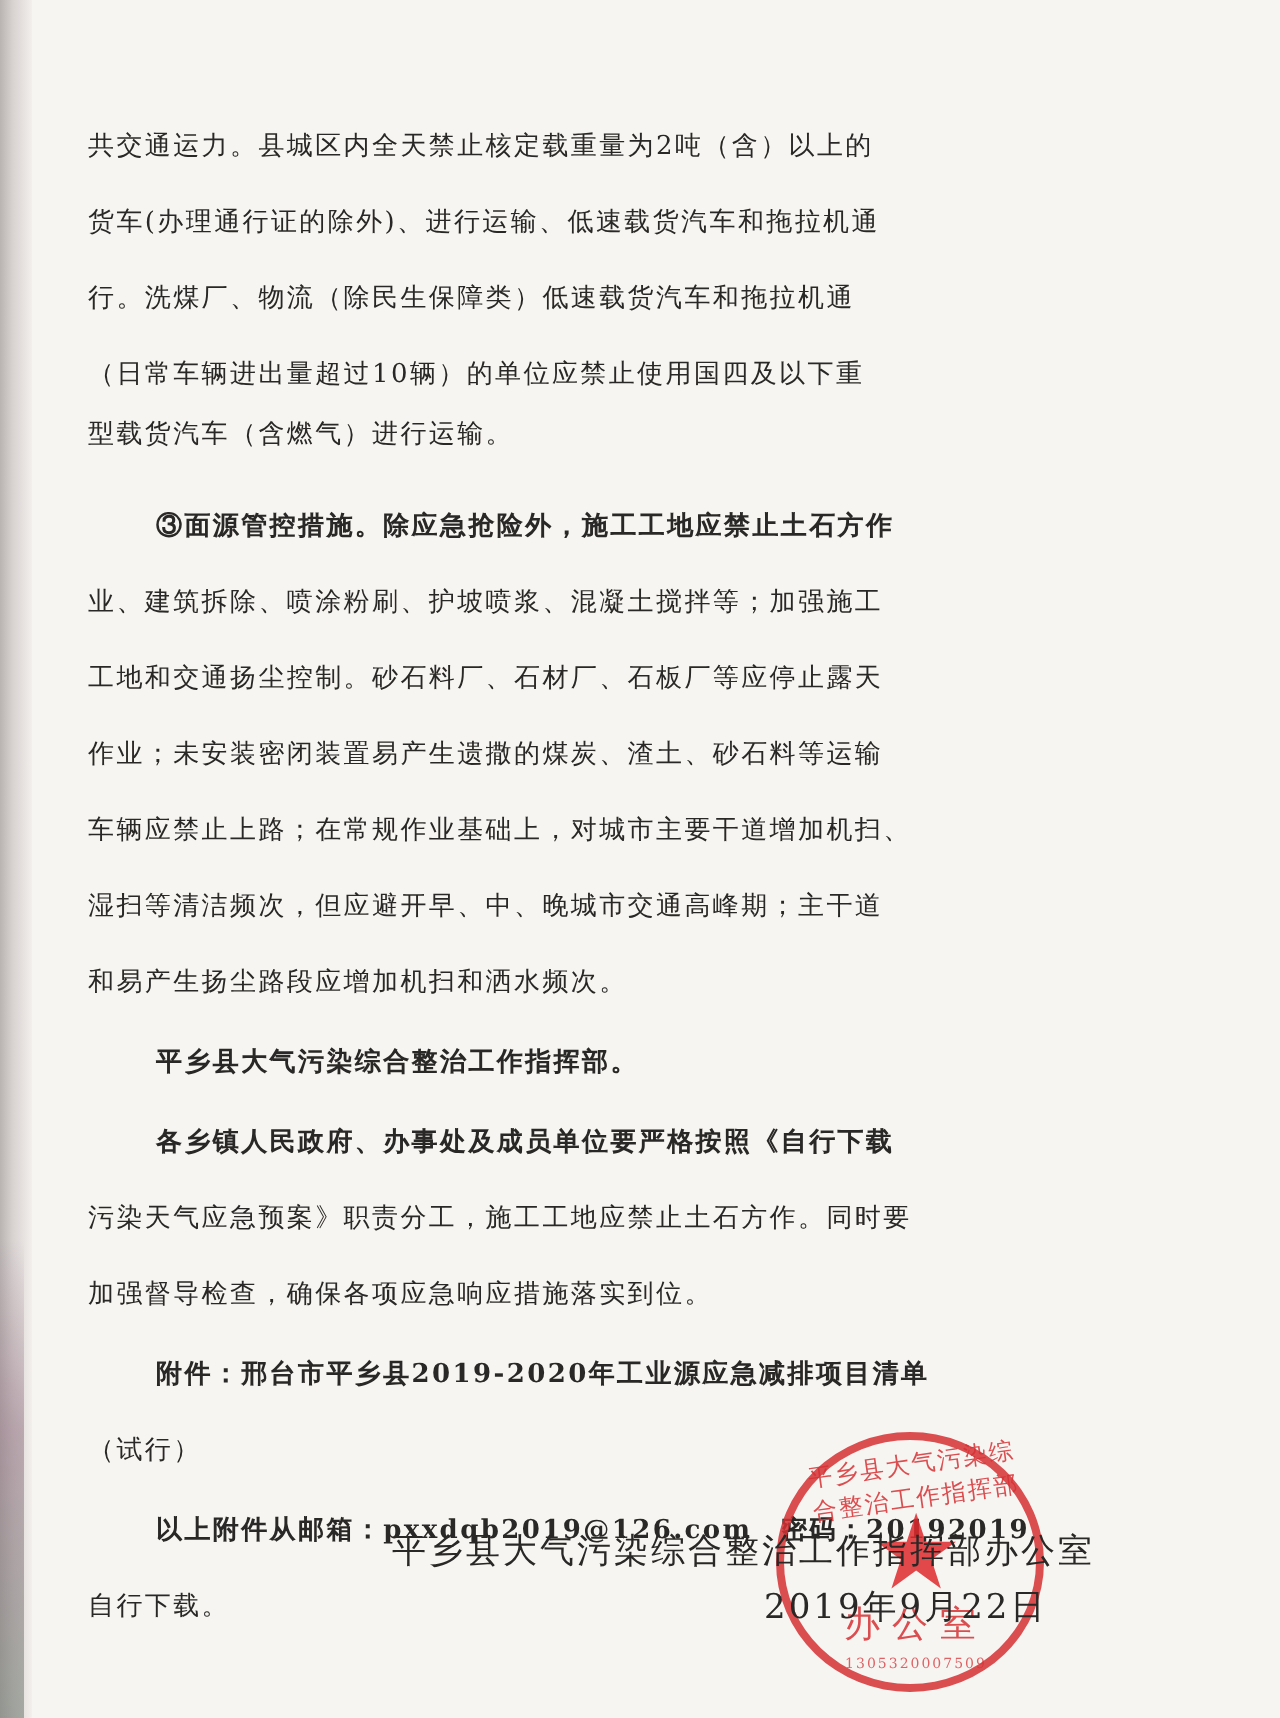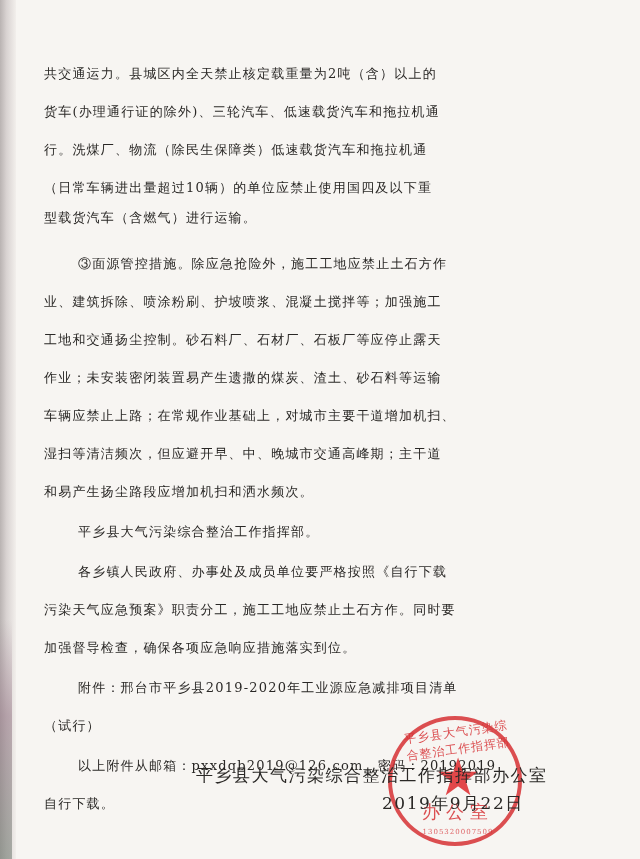--- a/index.html
+++ b/index.html
@@ -41,20 +41,21 @@
     .line {
       position: absolute;
       left: 0;
       font-size: 13px;
       white-space: nowrap;
       letter-spacing: 1.2px;
       line-height: 24px;
     }
     .indent {
       left: 34px;
+      font-weight: bold;
     }
     .sig {
       position: absolute;
       font-size: 17px;
       white-space: nowrap;
       letter-spacing: 1.5px;
       color: #2a2826;
       text-align: right;
     }
     .stamp {
@@ -110,21 +111,21 @@
       letter-spacing: 1px;
     }
   </style>
 </head>
 <body>
 
 <div class="page-edge"></div>
 
 <div class="doc">
   <div class="line" style="top:0px">共交通运力。县城区内全天禁止核定载重量为2吨（含）以上的</div>
-  <div class="line" style="top:38px">货车(办理通行证的除外)、三轮汽车、低速载货汽车和拖拉机通</div>
+  <div class="line" style="top:38px">货车(办理通行证的除外)、进行运输、低速载货汽车和拖拉机通</div>
   <div class="line" style="top:76px">行。洗煤厂、物流（除民生保障类）低速载货汽车和拖拉机通</div>
   <div class="line" style="top:114px">（日常车辆进出量超过10辆）的单位应禁止使用国四及以下重</div>
   <div class="line" style="top:144px">型载货汽车（含燃气）进行运输。</div>
 
   <div>
     <div class="line indent" style="top:190px">③面源管控措施。除应急抢险外，施工工地应禁止土石方作</div>
     <div class="line" style="top:228px">业、建筑拆除、喷涂粉刷、护坡喷浆、混凝土搅拌等；加强施工</div>
     <div class="line" style="top:266px">工地和交通扬尘控制。砂石料厂、石材厂、石板厂等应停止露天</div>
     <div class="line" style="top:304px">作业；未安装密闭装置易产生遗撒的煤炭、渣土、砂石料等运输</div>
     <div class="line" style="top:342px">车辆应禁止上路；在常规作业基础上，对城市主要干道增加机扫、</div>

